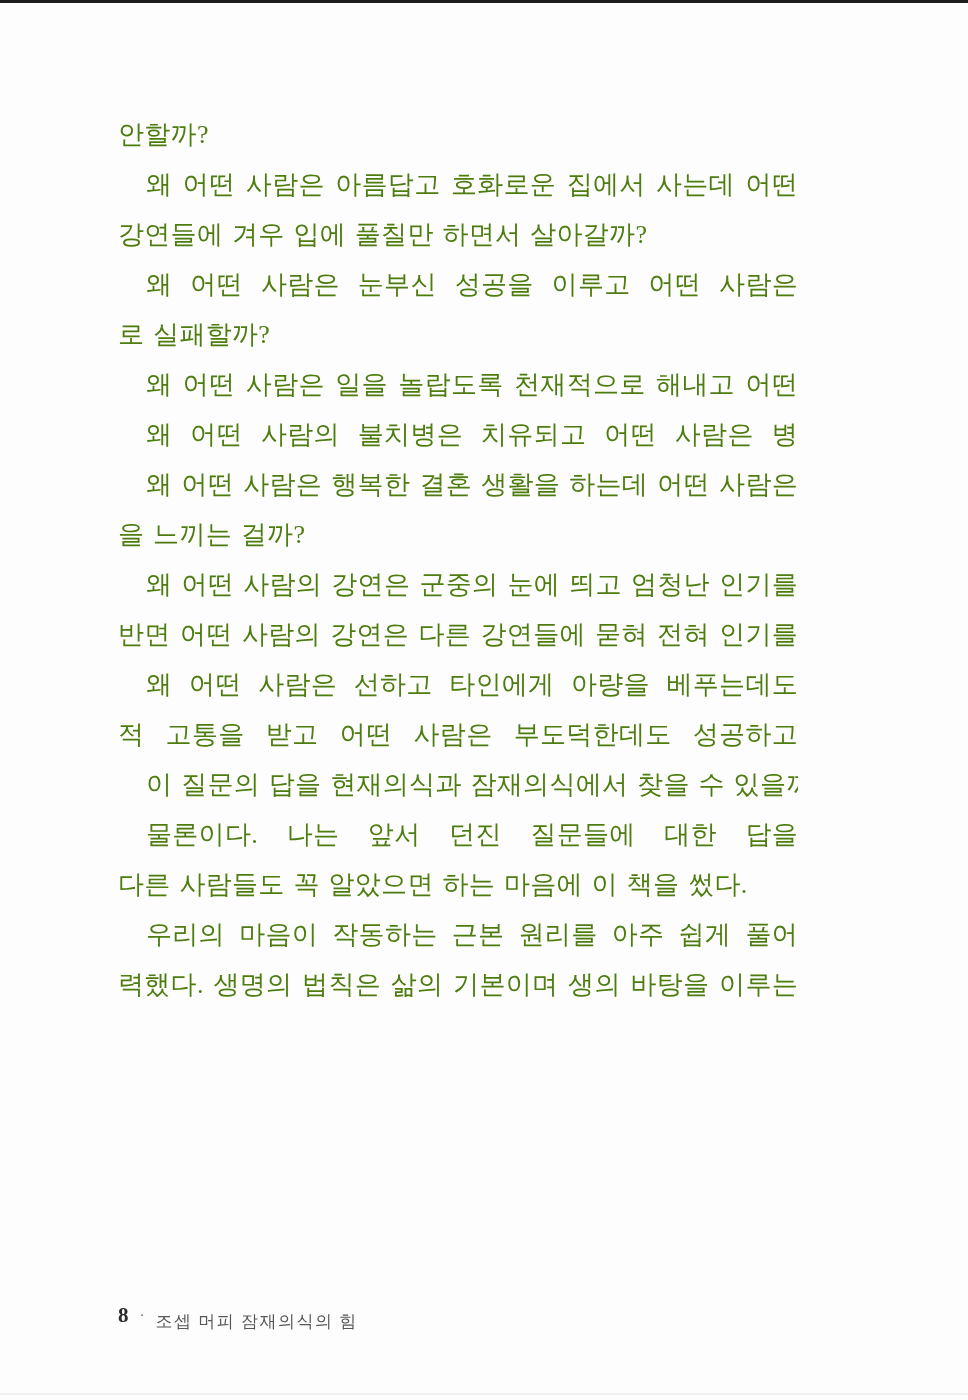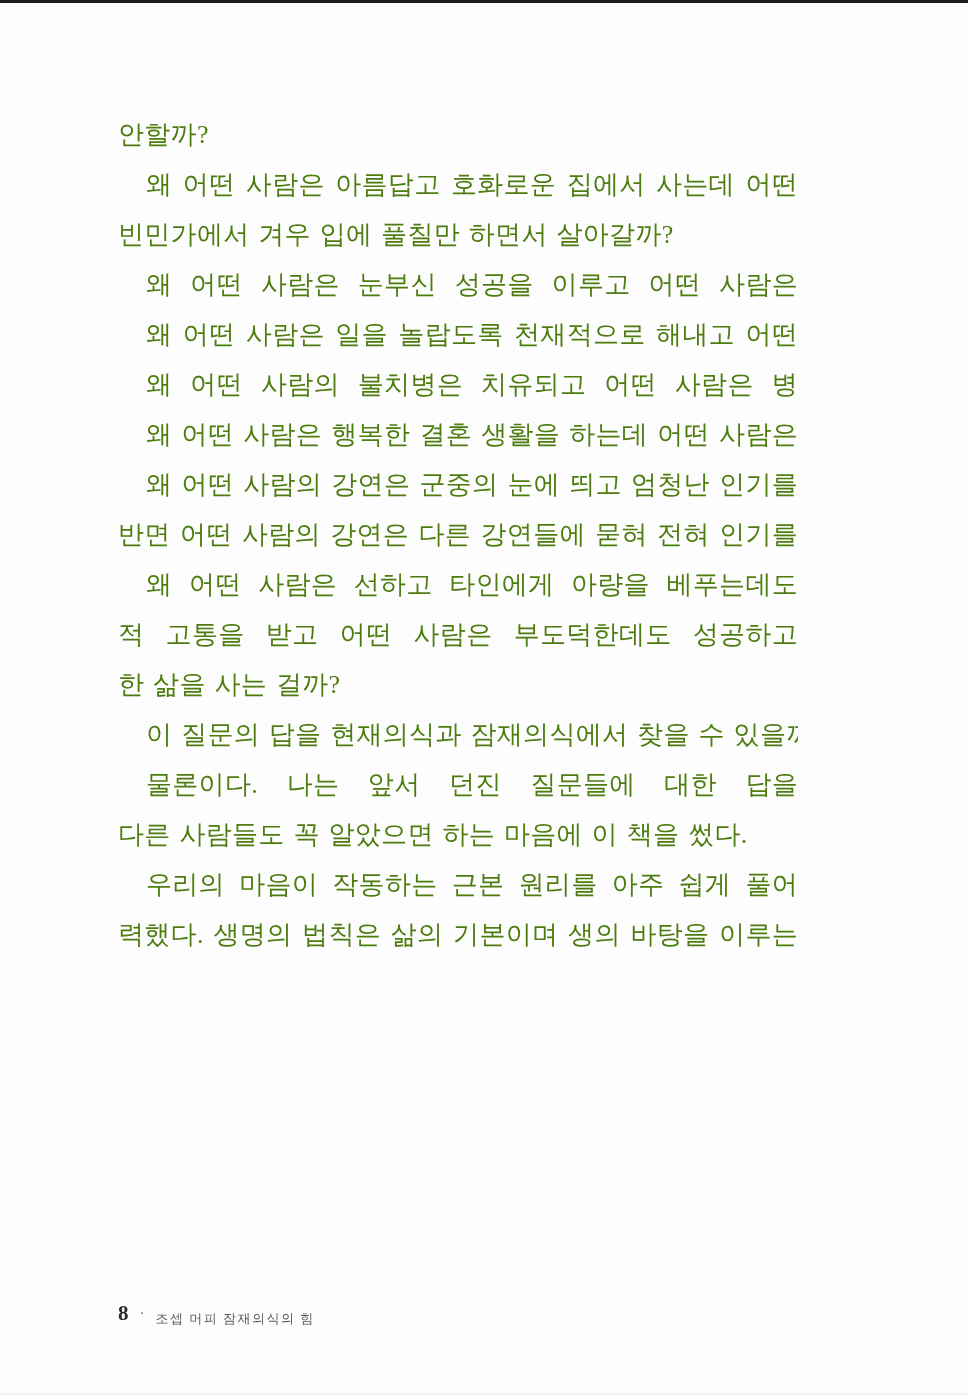--- a/index.html
+++ b/index.html
@@ -66,45 +66,46 @@
     font-size: 21px;
     color: #2c2c2c;
     font-family: "Liberation Serif", "DejaVu Serif", serif;
   }
   .footer .sep {
     color: #6a6a6a;
     font-size: 15px;
     line-height: 1;
   }
   .footer .title {
-    font-size: 13px;
+    font-size: 17px;
     color: #575757;
     letter-spacing: 1.5px;
     margin-top: 12px;
   }
 </style>
 </head>
 <body>
 
 <div class="page">
   <div class="top-edge"></div>
 
   <div class="body-text">
       <div class="line">안할까?</div>
       <div class="line indent fill">왜 어떤 사람은 아름답고 호화로운 집에서 사는데 어떤 사람은</div>
-      <div class="line">빈민가에서 겨우 입에 풀칠만 하면서 살아갈까?</div>
+      <div class="line">강연들에 겨우 입에 풀칠만 하면서 살아갈까?</div>
       <div class="line indent fill">왜 어떤 사람은 눈부신 성공을 이루고 어떤 사람은 참담할 정도</div>
+      <div class="line">로 실패할까?</div>
       <div class="line indent fill">왜 어떤 사람은 일을 놀랍도록 천재적으로 해내고 어떤 사람은</div>
       <div class="line indent fill">왜 어떤 사람의 불치병은 치유되고 어떤 사람은 병 때문에 평생</div>
       <div class="line indent fill">왜 어떤 사람은 행복한 결혼 생활을 하는데 어떤 사람은 좌절감</div>
+      <div class="line">을 느끼는 걸까?</div>
       <div class="line indent fill">왜 어떤 사람의 강연은 군중의 눈에 띄고 엄청난 인기를 누리는</div>
       <div class="line fill">반면 어떤 사람의 강연은 다른 강연들에 묻혀 전혀 인기를 얻지 못</div>
       <div class="line indent fill">왜 어떤 사람은 선하고 타인에게 아량을 베푸는데도 정신적, 육체</div>
       <div class="line fill">적 고통을 받고 어떤 사람은 부도덕한데도 성공하고 번영하며 건강</div>
-      <div class="line">한 삶을 사는 걸까?</div>
       <div class="line indent">이 질문의 답을 현재의식과 잠재의식에서 찾을 수 있을까?</div>
       <div class="line indent fill">물론이다. 나는 앞서 던진 질문들에 대한 답을 발견했고, 그 답을</div>
       <div class="line">다른 사람들도 꼭 알았으면 하는 마음에 이 책을 썼다.</div>
       <div class="line indent fill">우리의 마음이 작동하는 근본 원리를 아주 쉽게 풀어 쓰려고 노</div>
       <div class="line fill">력했다. 생명의 법칙은 삶의 기본이며 생의 바탕을 이루는 원리이기</div>
     </div>
 
   <div class="footer">
     <span class="pagenum">8</span>
     <span class="sep">·</span>

